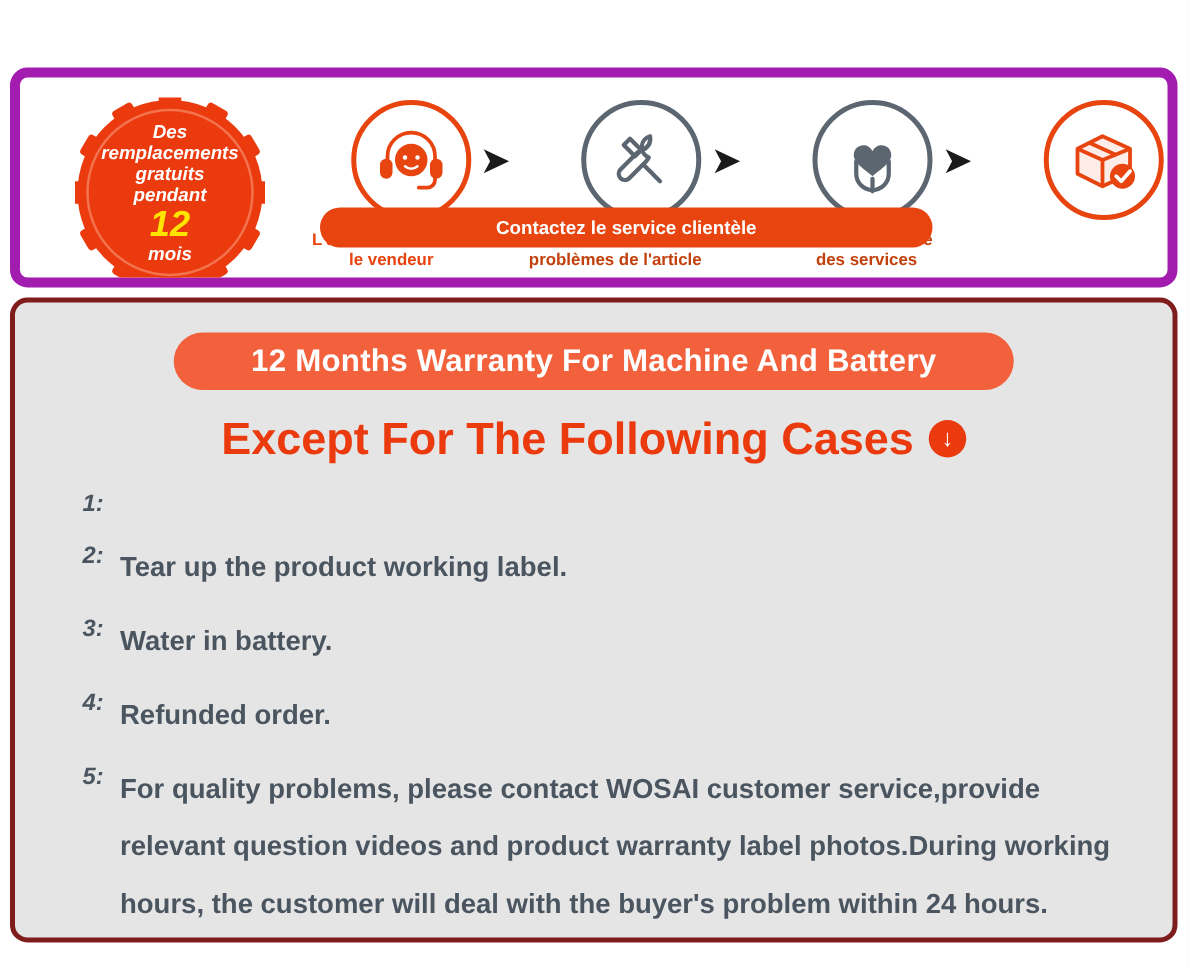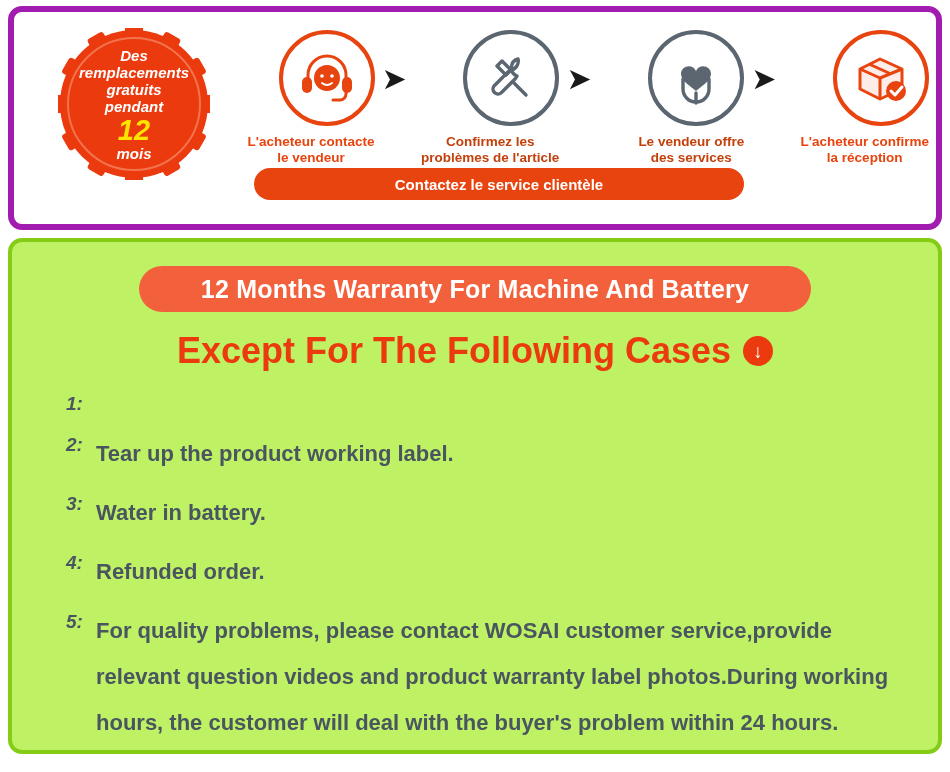--- a/index.html
+++ b/index.html
@@ -10,26 +10,27 @@
   }
   .page {
     width: 950px; height: 772px;
     position: relative;
     background: #ffffff;
     padding: 6px 8px;
   }
 
   
   .top-panel {
-    border: 6px solid #a21caf;
+    border: 8px solid #a21caf;
     border-radius: 14px;
-    height: 224px;
+    height: 176px;
     position: relative;
     background: #fff;
     overflow: hidden;
+    margin-top: 48px;
   }
 
   .badge-wrap {
     position: absolute;
     left: 44px; top: 16px;
     width: 152px; height: 152px;
   }
   .badge-gear {
     position: absolute; inset: 0;
   }
@@ -110,24 +111,24 @@
     font-weight: bold;
     display: flex;
     align-items: center;
     justify-content: center;
     cursor: pointer;
   }
 
   
   .bottom-panel {
     margin-top: 8px;
-    border: 4px solid #84cc16;
+    border: 4px solid #7f1d1d;
     border-radius: 14px;
     height: 516px;
-    background: #bef264;
+    background: #e5e5e5;
     position: relative;
     padding: 18px 24px 0 24px;
   }
   .warranty-pill {
     margin: 6px auto 0 auto;
     width: 672px;
     height: 46px;
     background: #f2613c;
     border-radius: 23px;
     color: #ffffff;
@@ -290,21 +291,20 @@
             <g stroke="#e8440f" stroke-width="3" fill="none" stroke-linejoin="round">
               <path d="M10 20 L30 10 L52 20 L52 40 L30 50 L10 40 Z" fill="#fdece7"></path>
               <path d="M10 20 L30 29 L52 20"></path>
               <path d="M30 29 L30 50"></path>
               <path d="M19 15 L41 25"></path>
             </g>
             <circle cx="46" cy="42" r="10" fill="#e8440f"></circle>
             <path d="M41 42 l4 4 7 -8" stroke="#fff" stroke-width="3" fill="none" stroke-linecap="round" stroke-linejoin="round"></path>
           </svg>
         </div>
-        <div class="step-label">L'acheteur confirme<br>la réception</div>
       </div>
 
     </div>
 
     <div class="contact-btn">Contactez le service clientèle</div>
   </div>
 
   <div class="bottom-panel">
 
     <div class="warranty-pill">12 Months Warranty For Machine And Battery</div>

